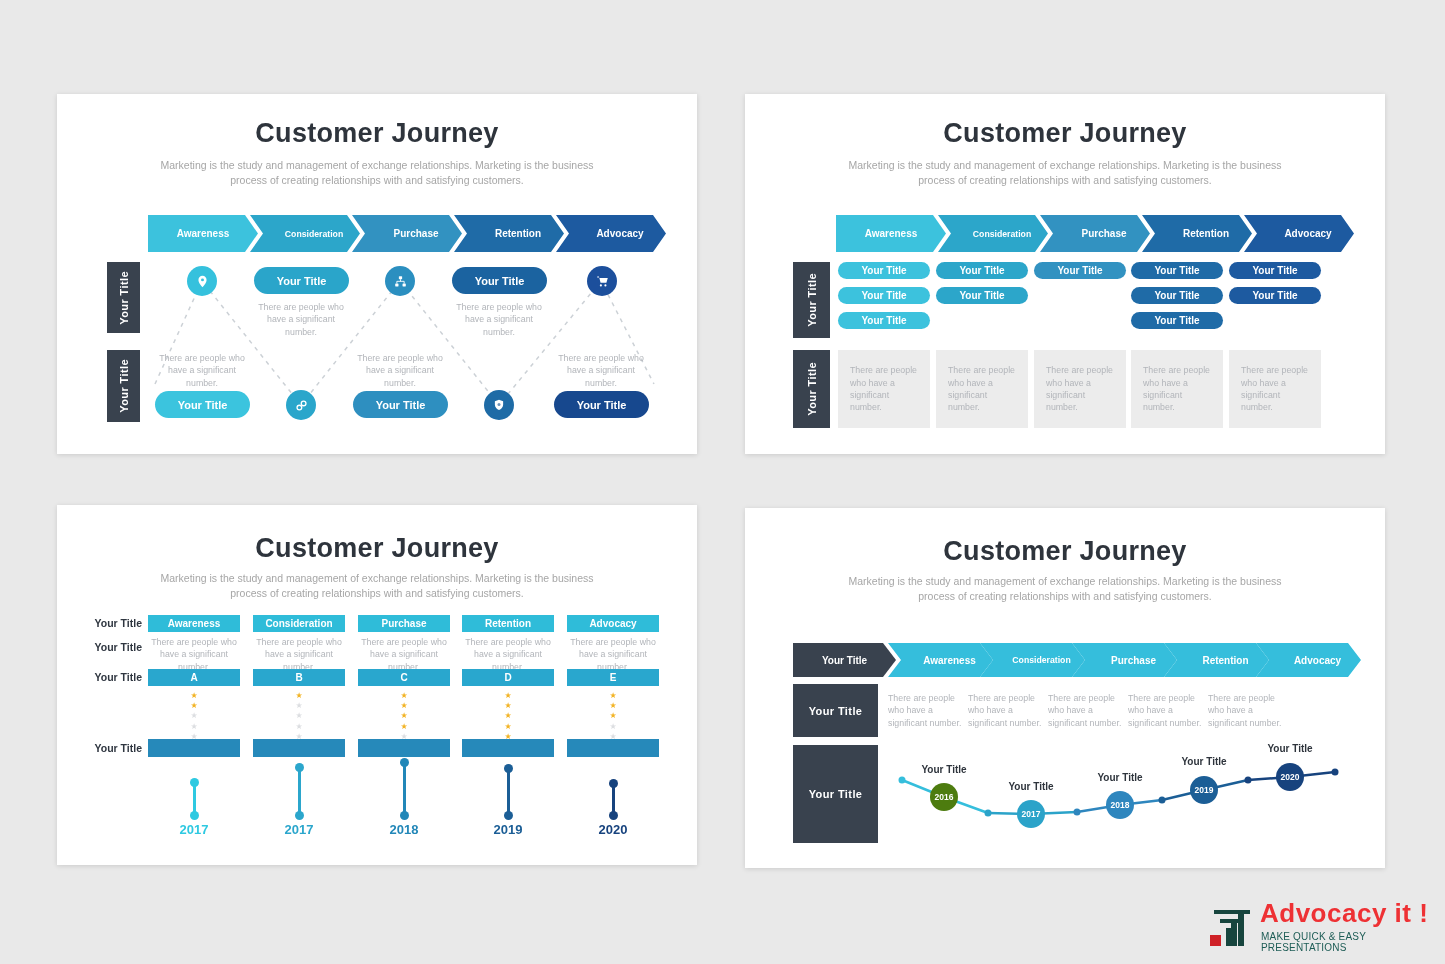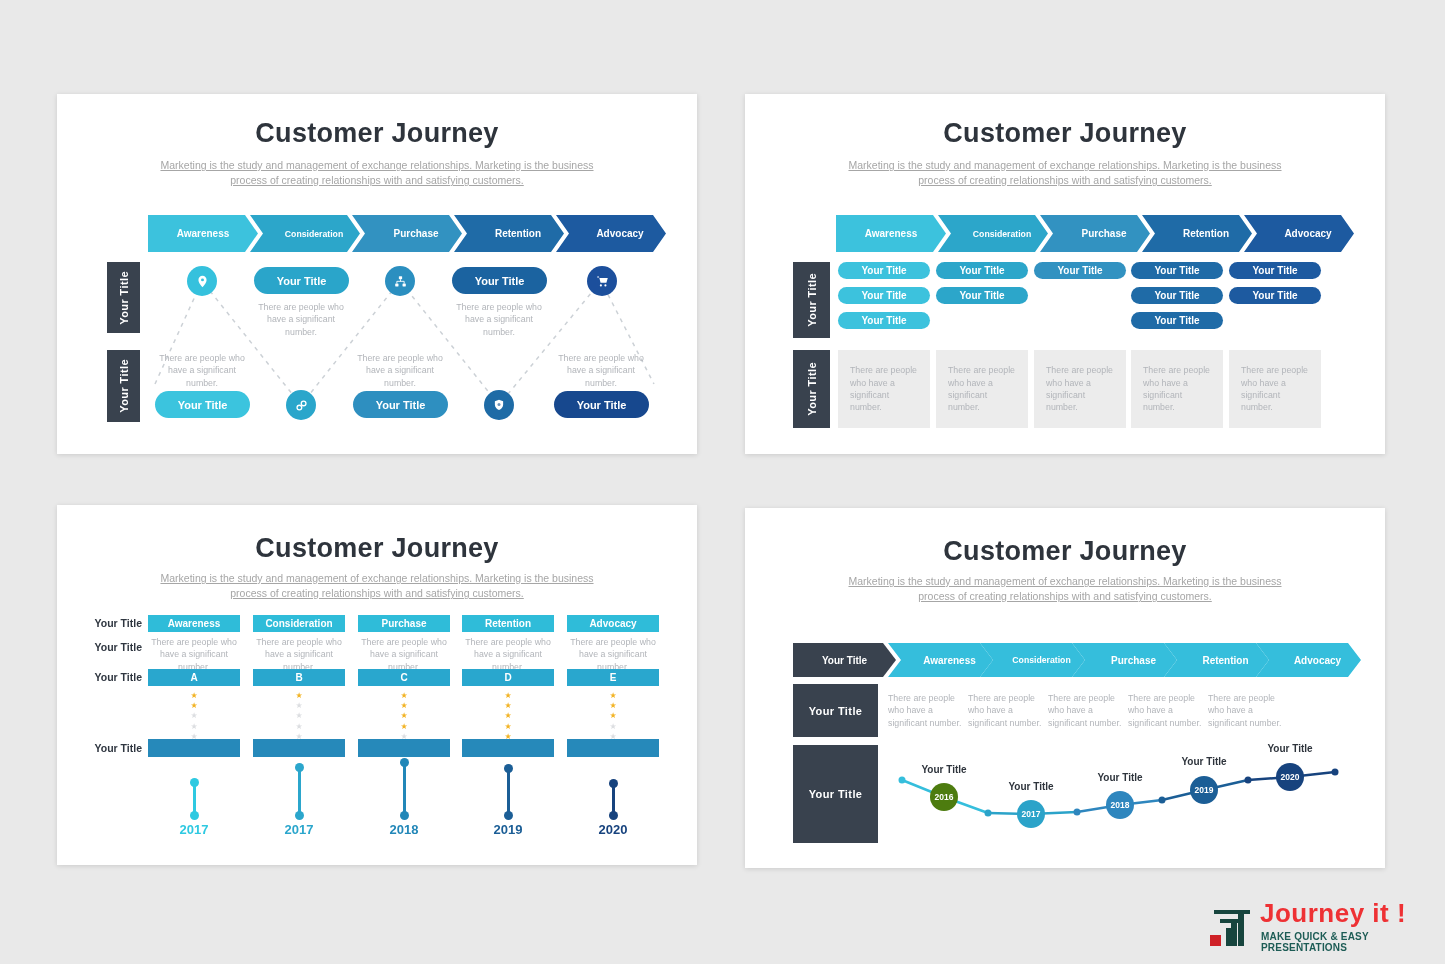--- a/index.html
+++ b/index.html
@@ -1,21 +1,21 @@
 <!DOCTYPE html>
 <html><head>
 <meta charset="utf-8">
 <style>
   html,body{margin:0;padding:0;}
   body{font-family:"Liberation Sans",sans-serif;}
   .page{position:relative;width:1445px;height:964px;overflow:hidden;}
   .card{position:absolute;width:640px;height:360px;background:#fff;box-shadow:0 1px 5px rgba(0,0,0,.13);}
   .abs{position:absolute;}
   .slide-title{width:100%;text-align:center;font-size:27px;font-weight:bold;letter-spacing:.3px;color:#2e343c;}
-  .slide-sub{text-align:center;font-size:10.5px;line-height:1.45;color:#a6a6a6;text-decoration:underline;}
+  .slide-sub{text-align:center;font-size:10.5px;line-height:1.45;color:#a6a6a6;}
   .arrow{position:absolute;height:37px;display:flex;align-items:center;justify-content:center;color:#fff;font-weight:bold;font-size:10px;}
   .arrow.first{clip-path:polygon(0 0,97px 0,110px 50%,97px 100%,0 100%);}
   .arrow.notched{clip-path:polygon(0 0,97px 0,110px 50%,97px 100%,0 100%,13px 50%);padding-left:9px;}
   .arrow4{position:absolute;height:34px;display:flex;align-items:center;justify-content:center;color:#fff;font-weight:bold;font-size:10px;}
   .arrow4.first{clip-path:polygon(0 0,90px 0,103px 50%,90px 100%,0 100%);}
   .arrow4.notched{clip-path:polygon(0 0,92px 0,105px 50%,92px 100%,0 100%,13px 50%);padding-left:9px;}
   .sm{font-size:8.7px;}
   .vbox{display:flex;align-items:center;justify-content:center;color:#fff;}
   .vbox span{writing-mode:vertical-rl;transform:rotate(180deg);font-weight:bold;font-size:11px;letter-spacing:.4px;}
   .pill{border-radius:999px;display:flex;align-items:center;justify-content:center;color:#fff;font-weight:bold;}
@@ -304,17 +304,17 @@
 
   <div class="abs" style="left:1210px;top:898px;width:225px;height:56px;">
     <svg class="abs" style="left:0;top:4px;" width="44" height="46" viewBox="0 0 44 46">
       <g fill="#17453e">
         <path d="M4 8h36v4H34v32h-6V12H4z"></path>
         <path d="M10 17h21v4h-4v23h-6V21H10z"></path>
         <path d="M16 26h6v18h-6z"></path>
       </g>
       <rect x="0" y="33" width="11" height="11" fill="#cf2127"></rect>
     </svg>
-    <div class="abs" style="left: 50px; top: 0px; font-size: 26px; font-weight: bold; letter-spacing: 0.5px; color: rgb(238, 49, 52);">Journey it !</div>
-    <div class="abs" style="left: 51px; top: 33px; font-size: 10px; font-weight: bold; letter-spacing: 0.2px; color: rgb(29, 92, 85);">MAKE QUICK &amp; EASY PRESENTATIONS</div>
+    <div class="abs" style="left: 50px; top: 0px; font-size: 26px; font-weight: bold; letter-spacing: 0.5px; color: rgb(238, 49, 52);">Advocacy it !</div>
+    <div class="abs" style="left: 51px; top: 33px; font-size: 10px; font-weight: normal; letter-spacing: 0.2px; color: rgb(29, 92, 85);">MAKE QUICK &amp; EASY PRESENTATIONS</div>
   </div>
 
 </div>
 
 </body></html>

